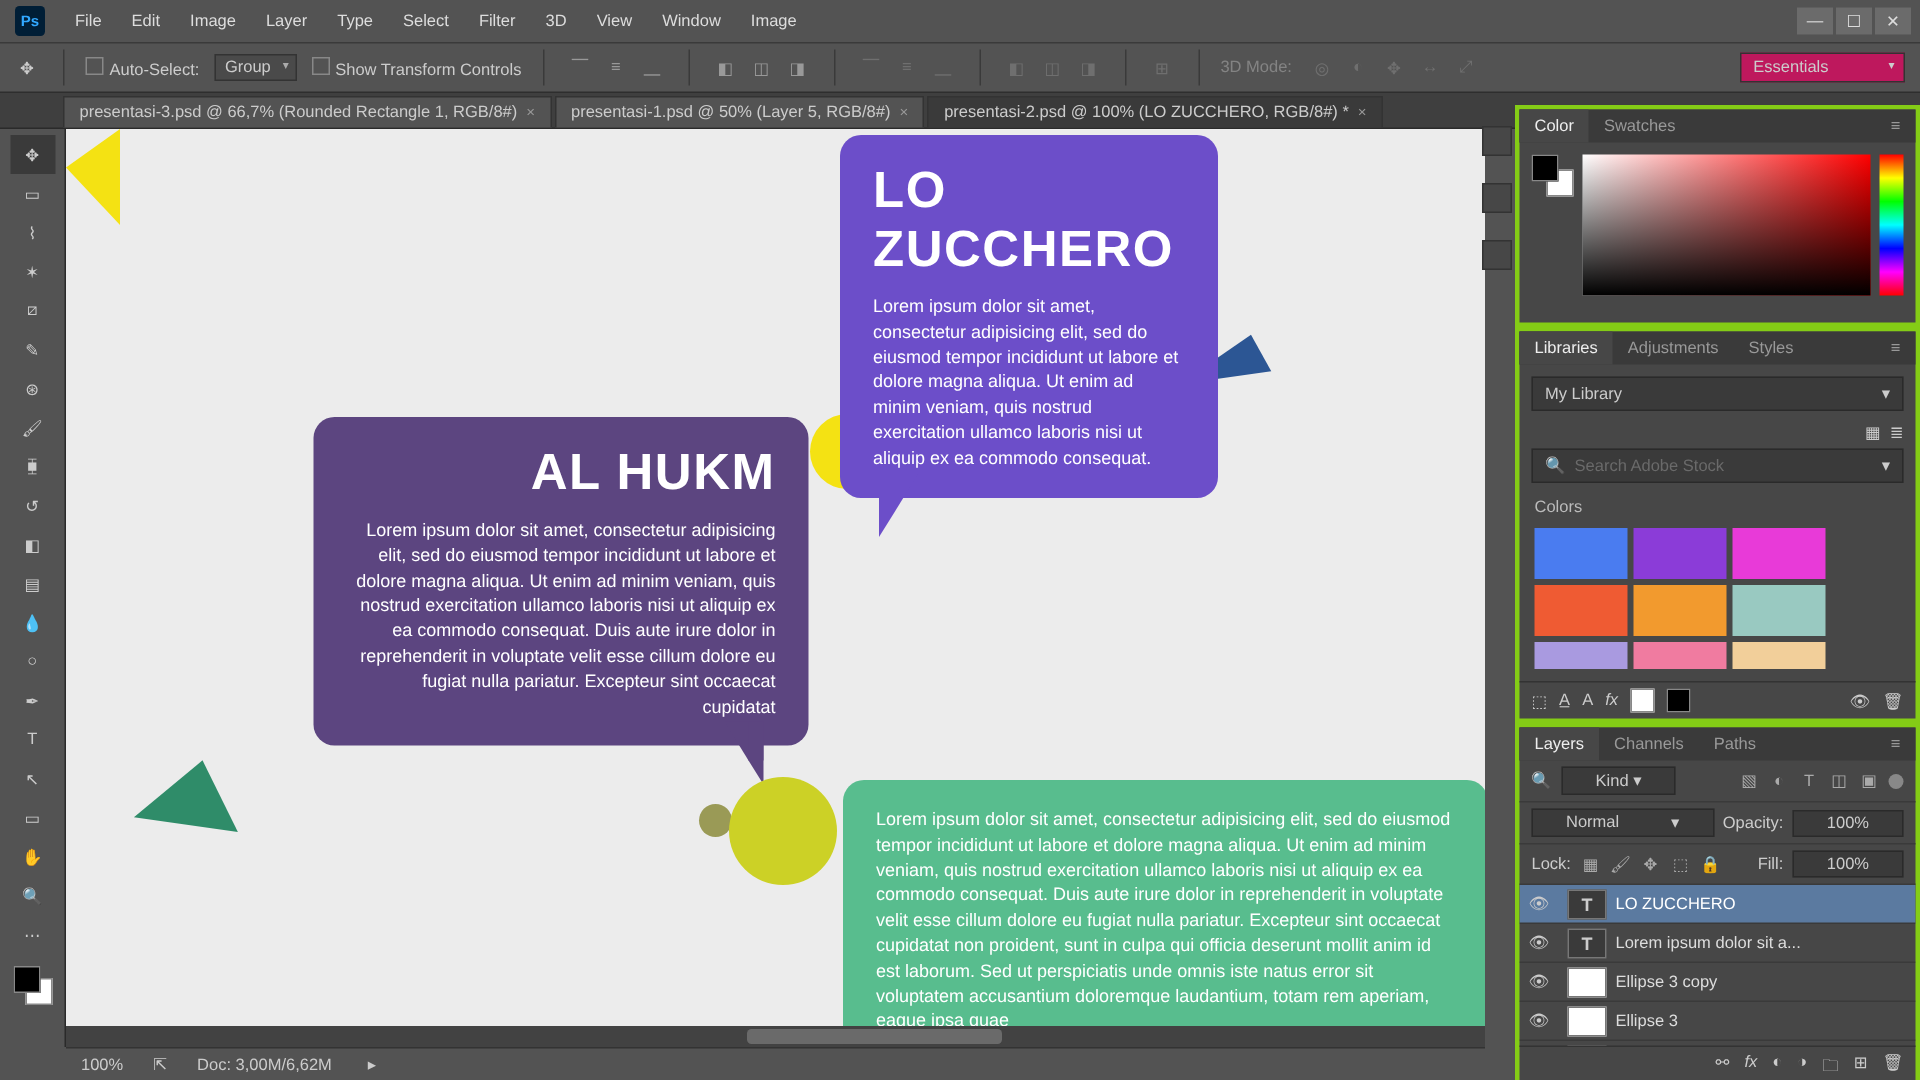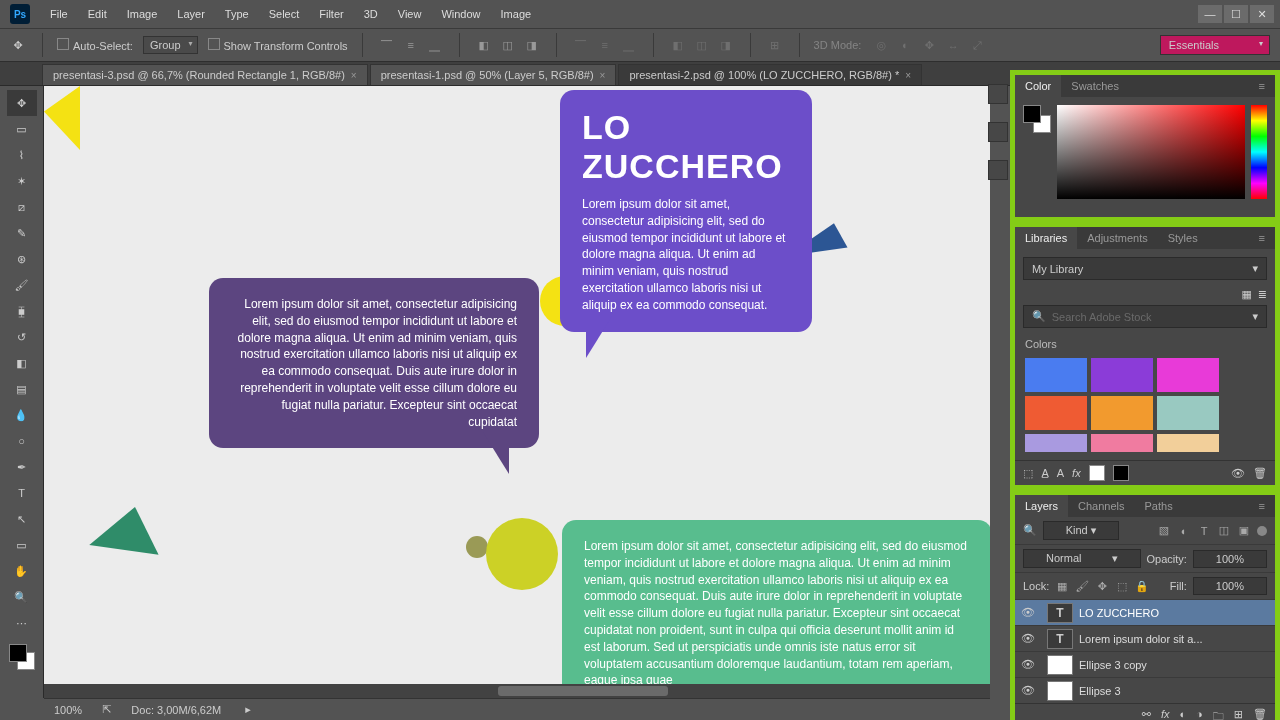--- a/index.html
+++ b/index.html
@@ -44,21 +44,21 @@
 .t3{right:0;top:170px;width:36px;height:64px;background:#f4e213;clip-path:polygon(100% 0,100% 100%,0 40%);}
 .lefttools{position:absolute;top:86px;left:0;width:44px;bottom:22px;background:#535353;border-right:1px solid #2a2a2a;display:flex;flex-direction:column;align-items:center;padding-top:4px;}
 .tool{width:30px;height:26px;display:flex;align-items:center;justify-content:center;color:#ccc;cursor:pointer;position:relative;}
 .tool.sel{background:#3a3a3a;}
 .fgbg{position:relative;width:30px;height:30px;margin-top:6px;}
 .fgbg .fg{position:absolute;width:18px;height:18px;background:#000;border:1px solid #888;left:2px;top:2px;}
 .fgbg .bg{position:absolute;width:18px;height:18px;background:#fff;border:1px solid #888;right:2px;bottom:2px;}
 .rightcol{position:absolute;top:70px;right:0;width:270px;bottom:0;background:#535353;}
 .rc-strip{position:absolute;left:-24px;top:14px;width:24px;display:flex;flex-direction:column;gap:18px;align-items:center;}
 .rc-strip div{width:20px;height:20px;background:#474747;border:1px solid #333;}
-.panel{background:#474747;border:5px solid #84cc16;margin:0;}
+.panel{background:#474747;border:3px solid #84cc16;margin:0;}
 .p-tabs{display:flex;background:#3a3a3a;height:22px;align-items:center;}
 .p-tabs span{padding:0 10px;color:#999;height:100%;display:flex;align-items:center;}
 .p-tabs span.act{background:#474747;color:#eee;}
 .p-menu{margin-left:auto;padding:0 6px;color:#999;}
 .color-panel{height:120px;padding:8px;display:flex;gap:6px;}
 .fgbg2{width:28px;height:28px;position:relative;}
 .fgbg2 .a{position:absolute;width:18px;height:18px;background:#000;border:1px solid #888;}
 .fgbg2 .b{position:absolute;width:18px;height:18px;background:#fff;border:1px solid #888;right:0;bottom:0;}
 .gradient{flex:1;height:94px;background:linear-gradient(to bottom,rgba(0,0,0,0) 0%,#000 100%),linear-gradient(to right,#fff 0%,#f00 100%);position:relative;}
 .hue{width:16px;height:94px;background:linear-gradient(to bottom,#f00,#ff0,#0f0,#0ff,#00f,#f0f,#f00);}
@@ -202,20 +202,21 @@
 <div class="workspace">
   <div class="canvas">
     <div class="circ c1"></div>
     <div class="tri t2"></div>
     <div class="t3"></div>
     <div class="bubble b1">
       <h2>LO ZUCCHERO</h2>
       <p>Lorem ipsum dolor sit amet, consectetur adipisicing elit, sed do eiusmod tempor incididunt ut labore et dolore magna aliqua. Ut enim ad minim veniam, quis nostrud exercitation ullamco laboris nisi ut aliquip ex ea commodo consequat.</p>
     </div>
     <div class="bubble b2">
+      <h2>AL HUKM</h2>
       <p>Lorem ipsum dolor sit amet, consectetur adipisicing elit, sed do eiusmod tempor incididunt ut labore et dolore magna aliqua. Ut enim ad minim veniam, quis nostrud exercitation ullamco laboris nisi ut aliquip ex ea commodo consequat. Duis aute irure dolor in reprehenderit in voluptate velit esse cillum dolore eu fugiat nulla pariatur. Excepteur sint occaecat cupidatat</p>
     </div>
     <div class="tri t1"></div>
     <div class="circ c3"></div>
     <div class="circ c2"></div>
     <div class="bubble b3">
       <p>Lorem ipsum dolor sit amet, consectetur adipisicing elit, sed do eiusmod tempor incididunt ut labore et dolore magna aliqua. Ut enim ad minim veniam, quis nostrud exercitation ullamco laboris nisi ut aliquip ex ea commodo consequat. Duis aute irure dolor in reprehenderit in voluptate velit esse cillum dolore eu fugiat nulla pariatur. Excepteur sint occaecat cupidatat non proident, sunt in culpa qui officia deserunt mollit anim id est laborum. Sed ut perspiciatis unde omnis iste natus error sit voluptatem accusantium doloremque laudantium, totam rem aperiam, eaque ipsa quae</p>
     </div>
   </div>
 </div>

